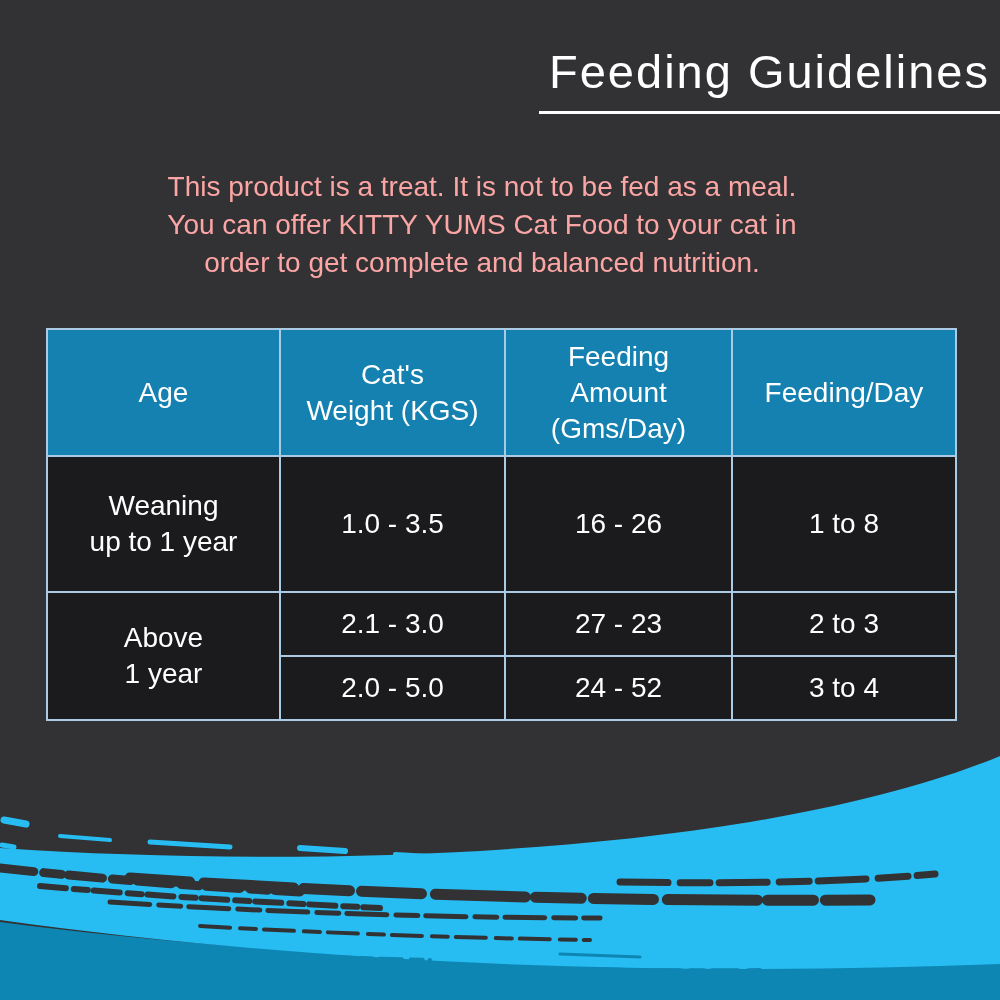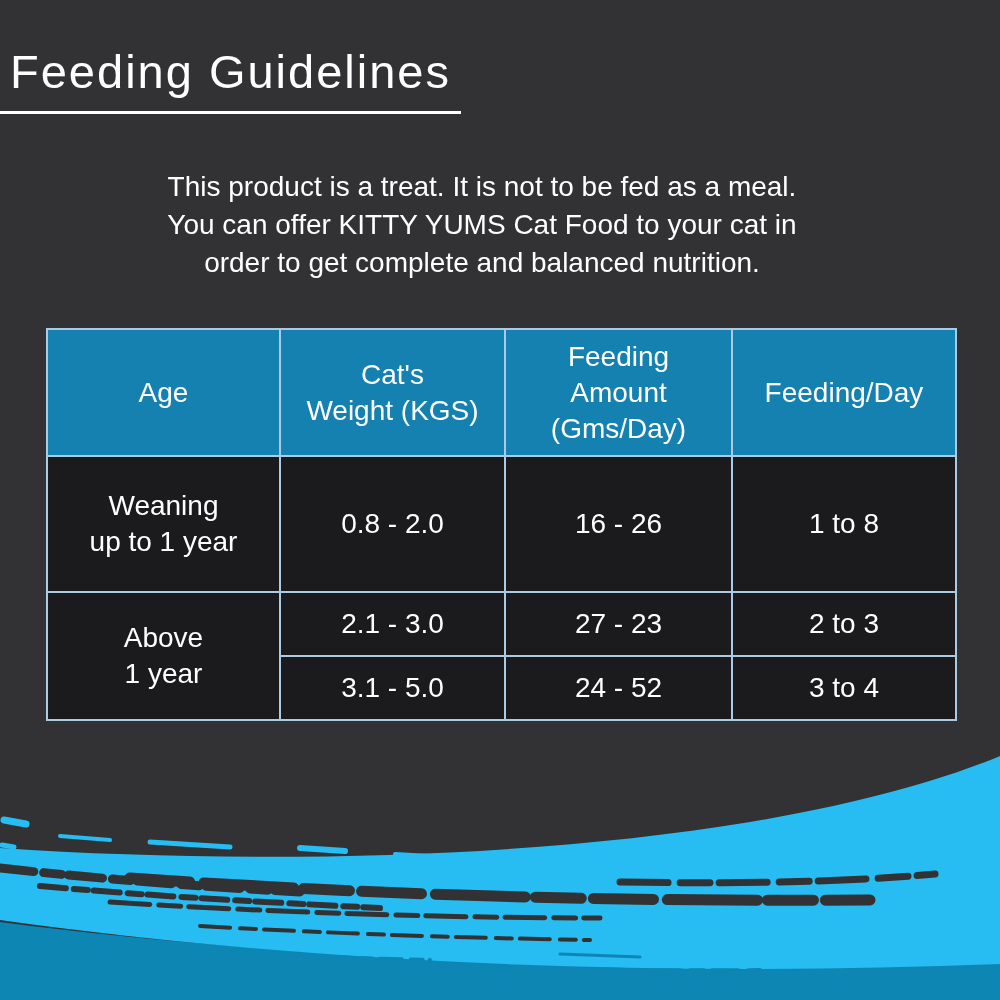--- a/index.html
+++ b/index.html
@@ -8,41 +8,41 @@
     background: #323234;
     overflow: hidden;
     position: relative;
     font-family: "Liberation Sans", sans-serif;
     color: #ffffff;
   }
 
   
   .title-wrap {
     position: absolute; top: 44px; left: 0; width: 1000px;
-    text-align: left;
+    text-align: right;
   }
   .title-text {
     display: inline-block;
     font-size: 47px;
     font-weight: 300;
     letter-spacing: 2px;
     color: #ffffff;
     border-bottom: 3px solid #ffffff;
     padding: 0 10px 12px 10px;
   }
 
   
   .intro {
     position: absolute; top: 168px; left: 0; width: 964px;
     text-align: center;
     font-size: 28px;
     line-height: 38px;
     font-weight: 300;
     white-space: pre-line;
-    color: #ffffff;
+    color: #fca5a5;
   }
 
   
   table.feeding {
     position: absolute;
     left: 46px; top: 328px;
     width: 909px;
     border-collapse: collapse;
     table-layout: fixed;
     text-align: center;
@@ -98,33 +98,33 @@
       <th>Feeding
 Amount
 (Gms/Day)</th>
       <th>Feeding/Day</th>
     </tr>
   </thead>
   <tbody>
     <tr class="row-weaning">
       <td>Weaning
 up to 1 year</td>
-      <td>0.8 - 2.0</td>
+      <td>1.0 - 3.5</td>
       <td>16 - 26</td>
       <td>1 to 8</td>
     </tr>
     <tr class="row-above">
       <td rowspan="2">Above
 1 year</td>
       <td>2.1 - 3.0</td>
       <td>27 - 23</td>
       <td>2 to 3</td>
     </tr>
     <tr class="row-above2">
-      <td>3.1 - 5.0</td>
+      <td>2.0 - 5.0</td>
       <td>24 - 52</td>
       <td>3 to 4</td>
     </tr>
   </tbody>
 </table>
 
 <svg class="swoosh" viewBox="0 0 1000 250" preserveAspectRatio="none" aria-hidden="true">
 
   <path d="M0,172 C 250,205 600,224 1000,206 L1000,250 L0,250 Z" fill="#0e86b4"></path>
 

